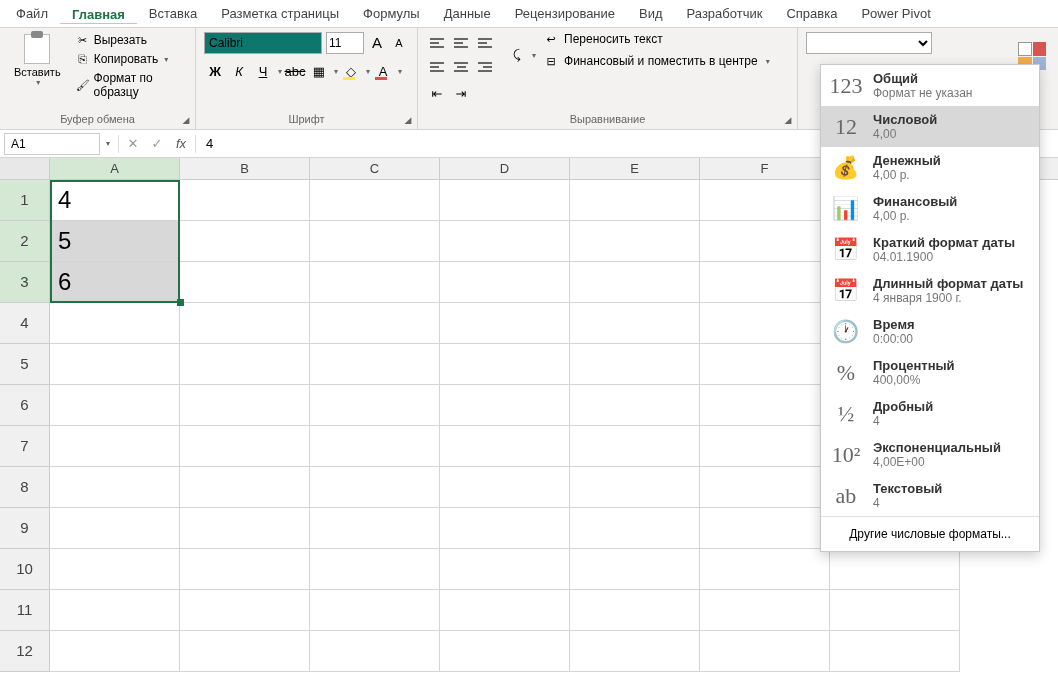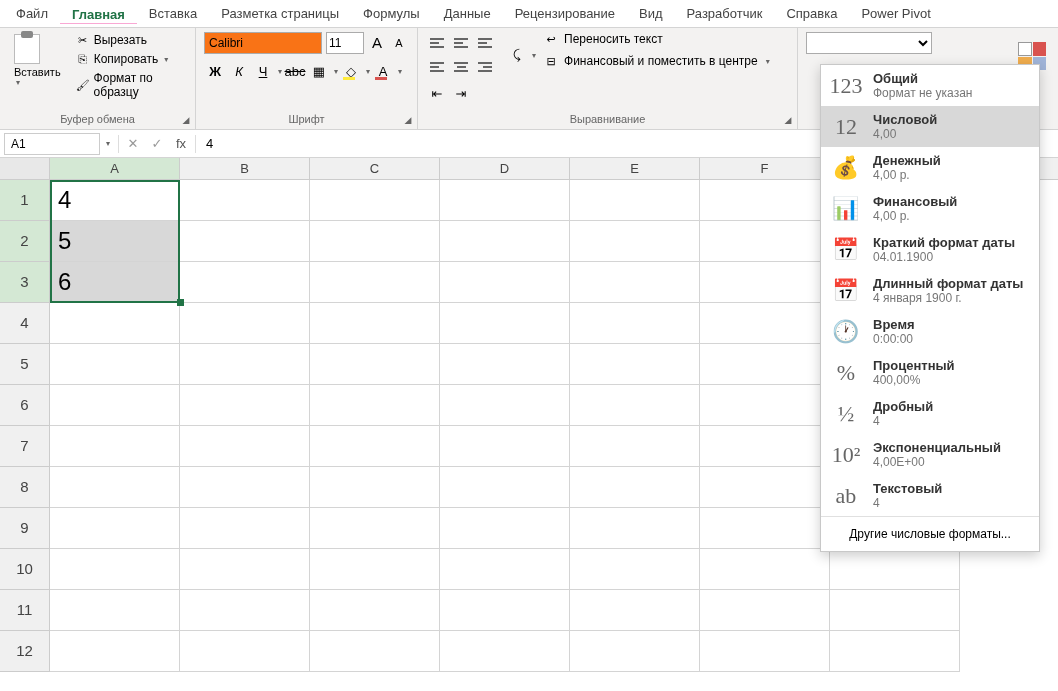--- a/index.html
+++ b/index.html
@@ -7,31 +7,31 @@
 
 .tabs { display:flex; height:28px; align-items:center; padding:0 4px; border-bottom:1px solid #d4d4d4; font-size:13px; }
 .tab { padding:4px 12px; color:#444; cursor:pointer; }
 .tab.active { color:#217346; border-bottom:1px solid #f9a8d4; font-weight:600; padding-bottom:1px; }
 
 .ribbon { display:flex; height:102px; background:#f3f2f1; border-bottom:1px solid #d4d4d4; }
 .group { border-right:1px solid #d4d4d4; padding:4px 8px 2px; display:flex; flex-direction:column; position:relative; }
 .group-label { font-size:11px; color:#666; text-align:center; margin-top:auto; padding:2px 0; }
 .group-content { flex:1; display:flex; align-items:flex-start; }
 
-.paste-btn { display:flex; flex-direction:column; padding:2px 6px; }
+.paste-btn { display:flex; flex-direction:column; align-items:center; padding:2px 6px; }
 .paste-icon { width:26px; height:30px; border:1px solid #bbb; background:#fff; position:relative; margin-bottom:2px; }
 .paste-icon::before { content:""; position:absolute; top:-4px; left:6px; width:12px; height:7px; background:#888; border-radius:2px; }
 .paste-lbl { font-size:11px; }
 
 .clip-items { display:flex; flex-direction:column; gap:3px; margin-left:6px; font-size:12px; }
 .clip-item { display:flex; align-items:center; gap:4px; padding:1px 3px; }
 .mini-icon { width:14px; height:14px; display:inline-flex; align-items:center; justify-content:center; font-size:11px; }
 
 .font-row { display:flex; align-items:center; gap:4px; margin-bottom:6px; }
-.font-select { width:118px; height:22px; font-size:12px; border:1px solid #ababab; padding:0 4px; background:#f97316; }
+.font-select { width:118px; height:22px; font-size:12px; border:1px solid #ababab; padding:0 4px; background:#0f766e; }
 .size-select { width:38px; height:22px; font-size:12px; border:1px solid #ababab; padding:0 2px; background:#fff; }
 .sz-btn { width:18px; height:18px; font-size:12px; text-align:center; line-height:18px; }
 .fmt-btn { width:22px; height:22px; font-size:13px; display:inline-flex; align-items:center; justify-content:center; border:1px solid transparent; }
 .fmt-btn.bold { font-weight:bold; }
 .fmt-btn.italic { font-style:italic; }
 .fmt-btn.underline { text-decoration:underline; }
 .fmt-btn.strike { text-decoration:line-through; }
 .dd { font-size:8px; margin-left:2px; color:#666; }
 .font-col { display:flex; flex-direction:column; }
 .btn-row { display:flex; align-items:center; gap:2px; }
@@ -247,21 +247,21 @@
   </div>
  </div>
 </div>
 
 <div class="formula-bar">
  <input class="name-box" value="A1" style="">
  <span class="dd" style="margin-right:6px">▾</span>
  <div class="fb-divider"></div>
  <div class="fb-btn">✕</div>
  <div class="fb-btn">✓</div>
- <div class="fb-btn" style="color:#555">fx</div>
+ <div class="fb-btn" style="font-style:italic;color:#555">fx</div>
  <div class="fb-divider"></div>
  <input class="formula-input" value="4" style="">
 </div>
 
 <div class="sheet">
  <div class="col-headers" id="colheaders">
       <div class="corner"></div>
       <div class="colh sel">A</div>
       <div class="colh">B</div>
       <div class="colh">C</div>

